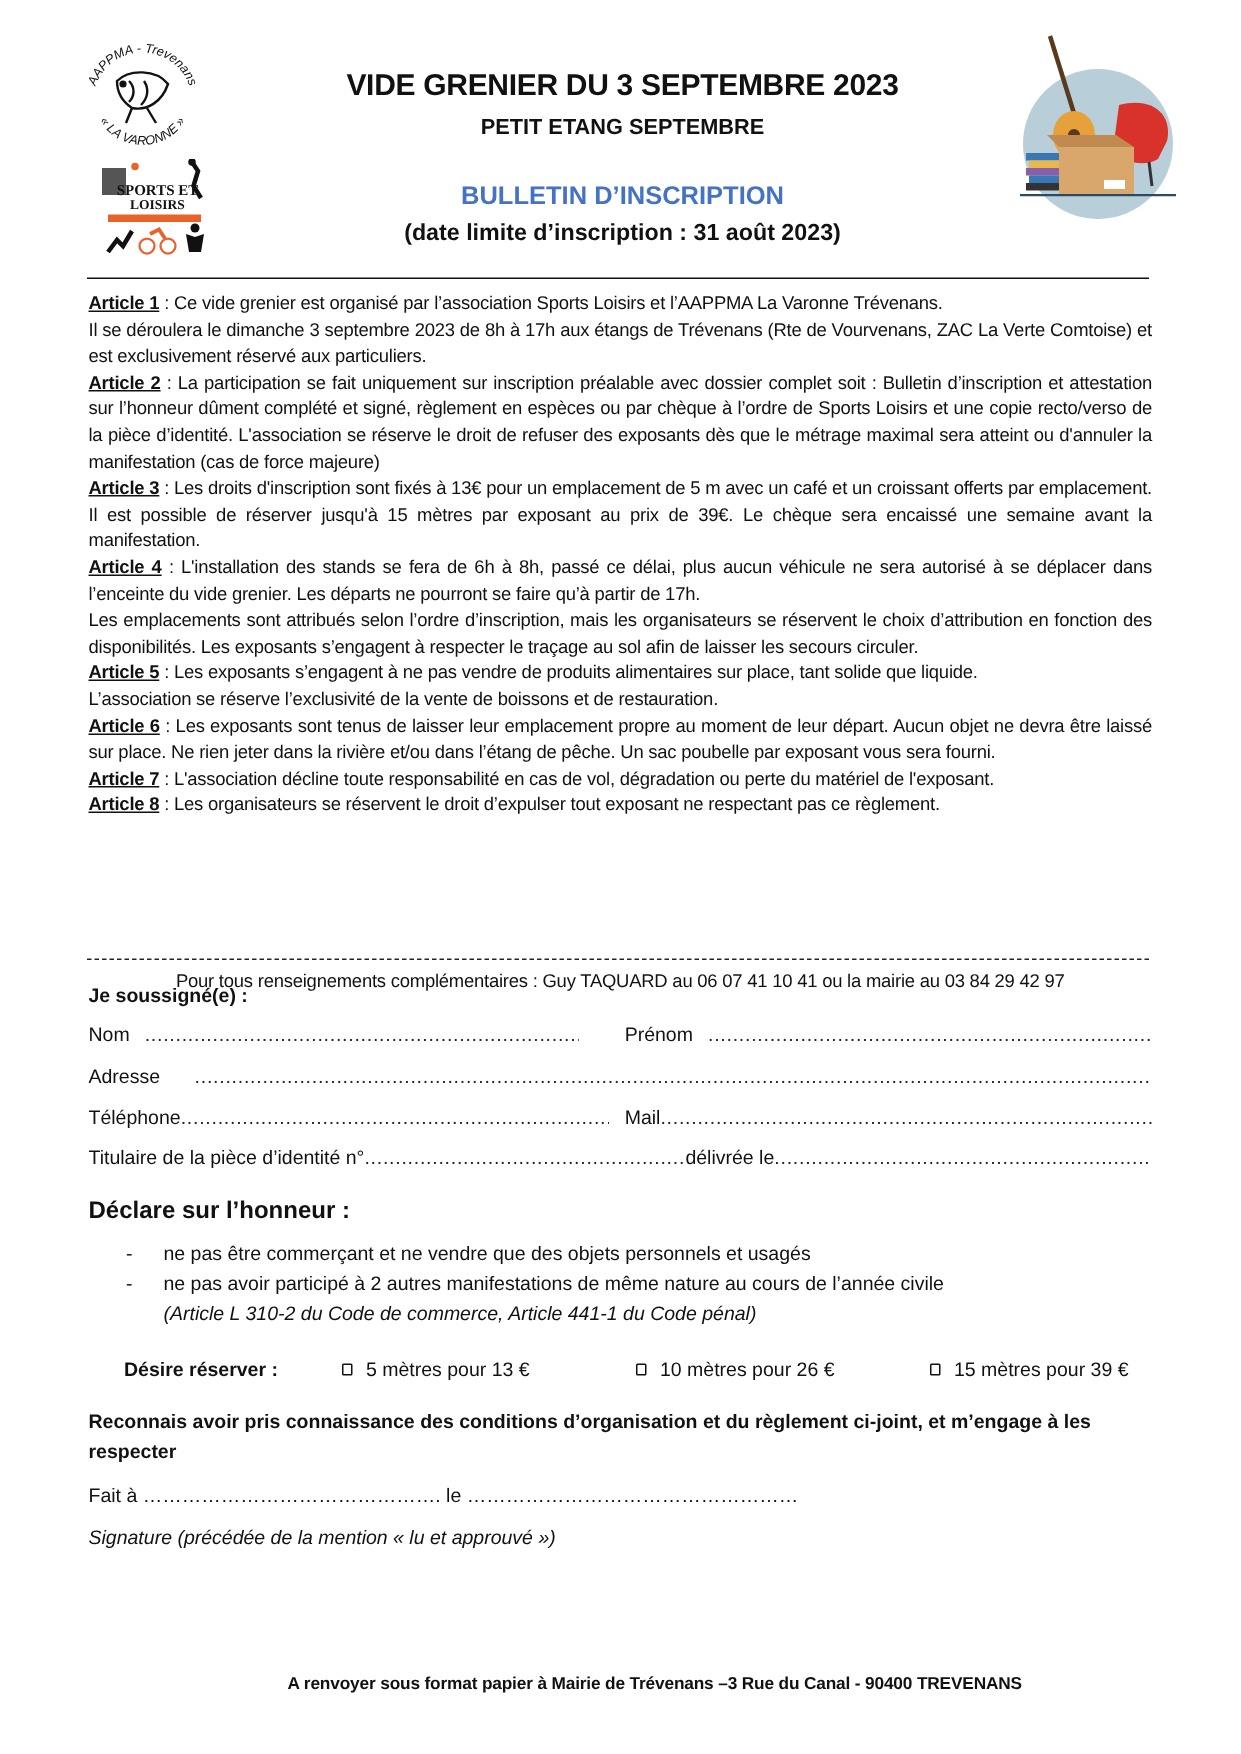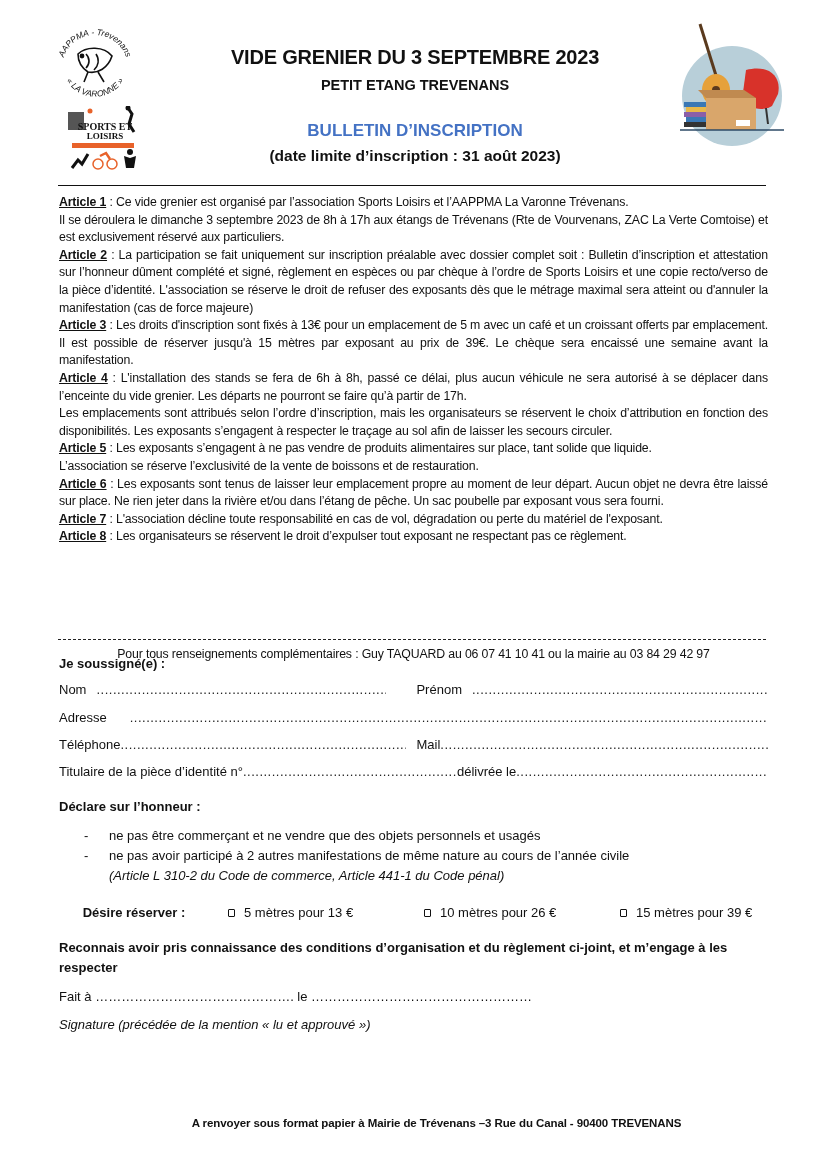--- a/index.html
+++ b/index.html
@@ -38,21 +38,21 @@
 
   
   .soussigne { position: absolute; left: 59px; top: 656px; font-weight: bold; font-size: 13px; }
   .field-row { position: absolute; left: 59px; width: 709px; font-size: 13px; display: flex;
                white-space: nowrap; overflow: hidden; }
   .field-label { flex: 0 0 auto; }
   .dots { flex: 1 1 auto; overflow: hidden; letter-spacing: 0.5px; color: #222; }
   .dots::after { content: "......................................................................................................................................................................................................................................"; }
   .gap { flex: 0 0 auto; width: 10px; }
 
-  .declare { position: absolute; left: 59px; top: 799px; font-weight: bold; font-size: 13px; }
+  .declare { position: absolute; left: 59px; top: 799px; font-weight: bold; font-size: 16px; }
   .decl-list { position: absolute; left: 84px; top: 826px; width: 680px; font-size: 13px; line-height: 20px; }
   .decl-item { display: flex; }
   .decl-dash { width: 25px; flex: 0 0 auto; }
   .decl-ref { padding-left: 25px; font-style: italic; }
 
   .reserve { position: absolute; left: 59px; top: 905px; width: 709px; font-size: 13px; display: flex; }
   .reserve-label { font-weight: bold; width: 150px; flex: 0 0 auto; text-align: center; }
   .reserve-opt { display: flex; align-items: center; }
   .checkbox { display: inline-block; width: 7px; height: 8px; border: 1.3px solid #111;
               margin-right: 9px; border-radius: 1px; }
@@ -140,21 +140,21 @@
     </g>
     <g>
       <rect x="30" y="78" width="50" height="32" fill="#d9a66b"></rect>
       <path d="M30,78 l-8,-8 h46 l12,8 z" fill="#c08a50"></path>
       <rect x="60" y="100" width="14" height="6" fill="#fff"></rect>
     </g>
     <line x1="4" y1="110" x2="108" y2="110" stroke="#2c4a66" stroke-width="1.5"></line>
   </svg>
 
   <div class="title">VIDE GRENIER DU 3 SEPTEMBRE 2023</div>
-  <div class="subtitle">PETIT ETANG TREVENANS</div>
+  <div class="subtitle">PETIT ETANG SEPTEMBRE</div>
   <div class="bulletin">BULLETIN D’INSCRIPTION</div>
   <div class="deadline">(date limite d’inscription : 31 août 2023)</div>
 
   <div class="rule-solid"></div>
 
   <div class="articles">
     <p><span class="art-label">Article 1</span><span> : Ce vide grenier est organisé par l’association Sports Loisirs et l’AAPPMA La Varonne Trévenans.</span></p>
     <p><span>Il se déroulera le dimanche 3 septembre 2023 de 8h à 17h aux étangs de Trévenans (Rte de Vourvenans, ZAC La Verte Comtoise) et est exclusivement réservé aux particuliers.</span></p>
     <p><span class="art-label">Article 2</span><span> : La participation se fait uniquement sur inscription préalable avec dossier complet soit : Bulletin d’inscription et attestation sur l’honneur dûment complété et signé, règlement en espèces ou par chèque à l’ordre de Sports Loisirs et une copie recto/verso de la pièce d’identité. L'association se réserve le droit de refuser des exposants dès que le métrage maximal sera atteint ou d'annuler la manifestation (cas de force majeure)</span></p>
     <p><span class="art-label">Article 3</span><span> : Les droits d'inscription sont fixés à 13€ pour un emplacement de 5 m avec un café et un croissant offerts par emplacement. Il est possible de réserver jusqu'à 15 mètres par exposant au prix de 39€. Le chèque sera encaissé une semaine avant la manifestation.</span></p>

